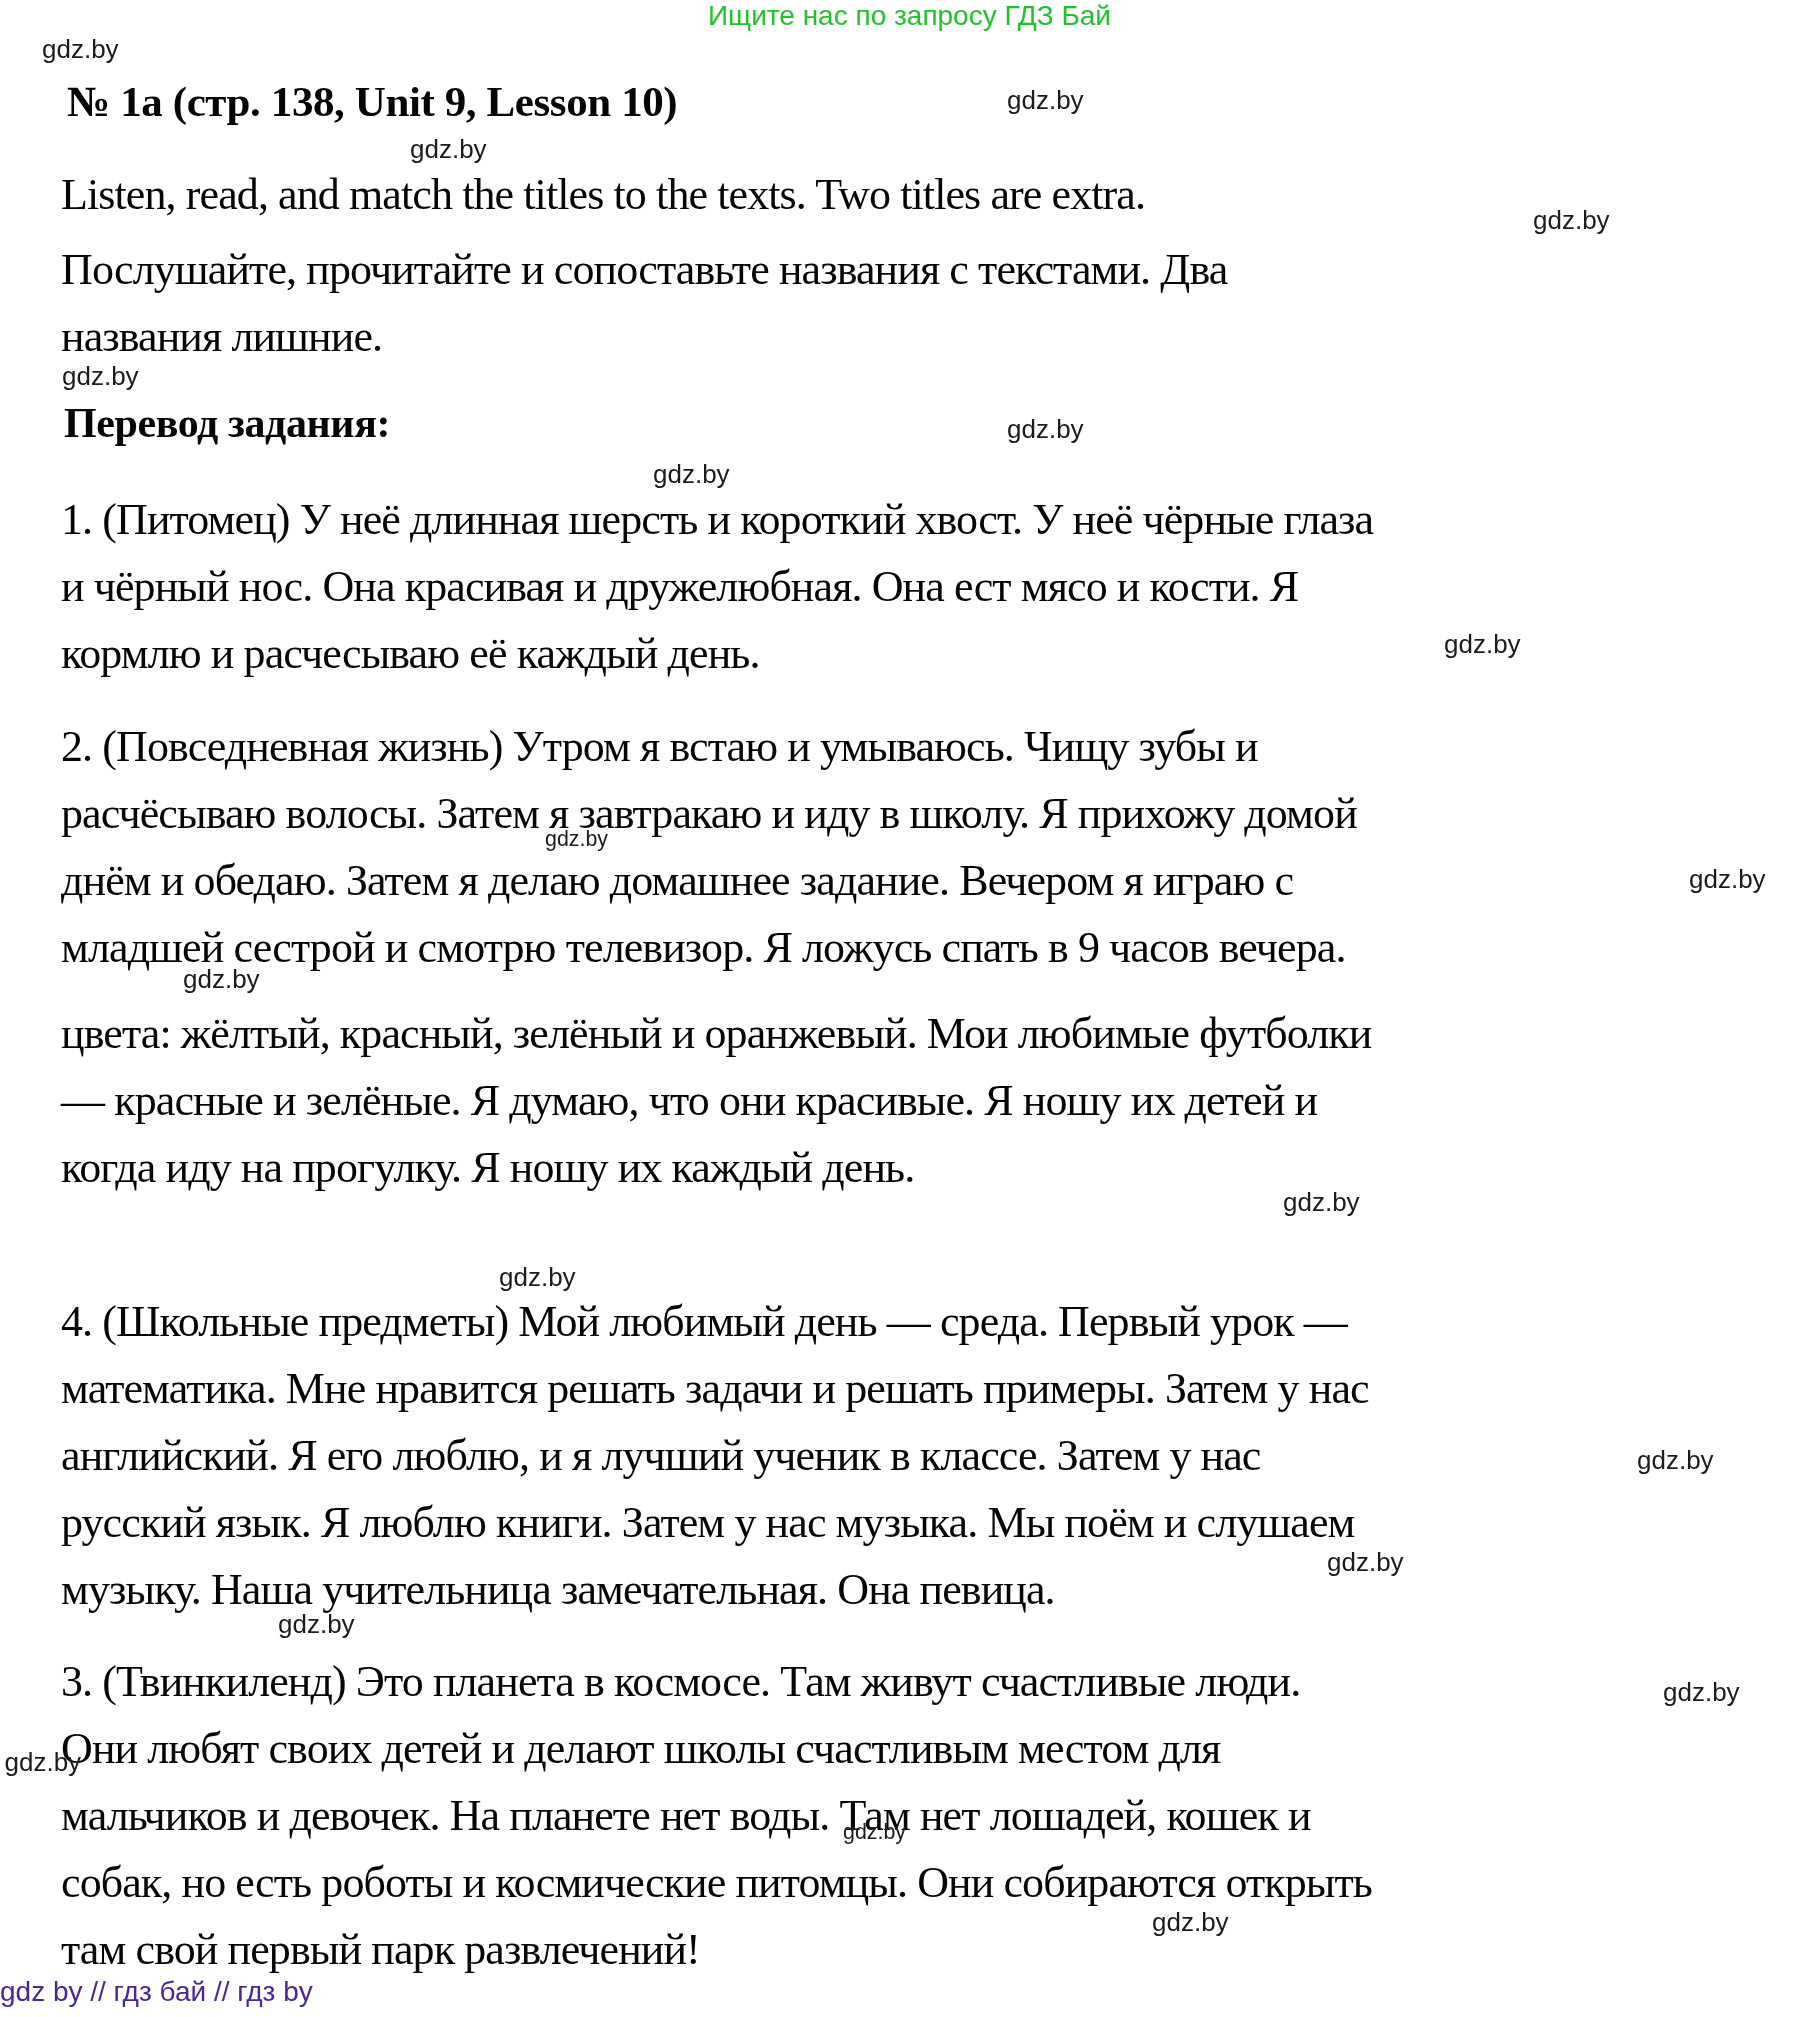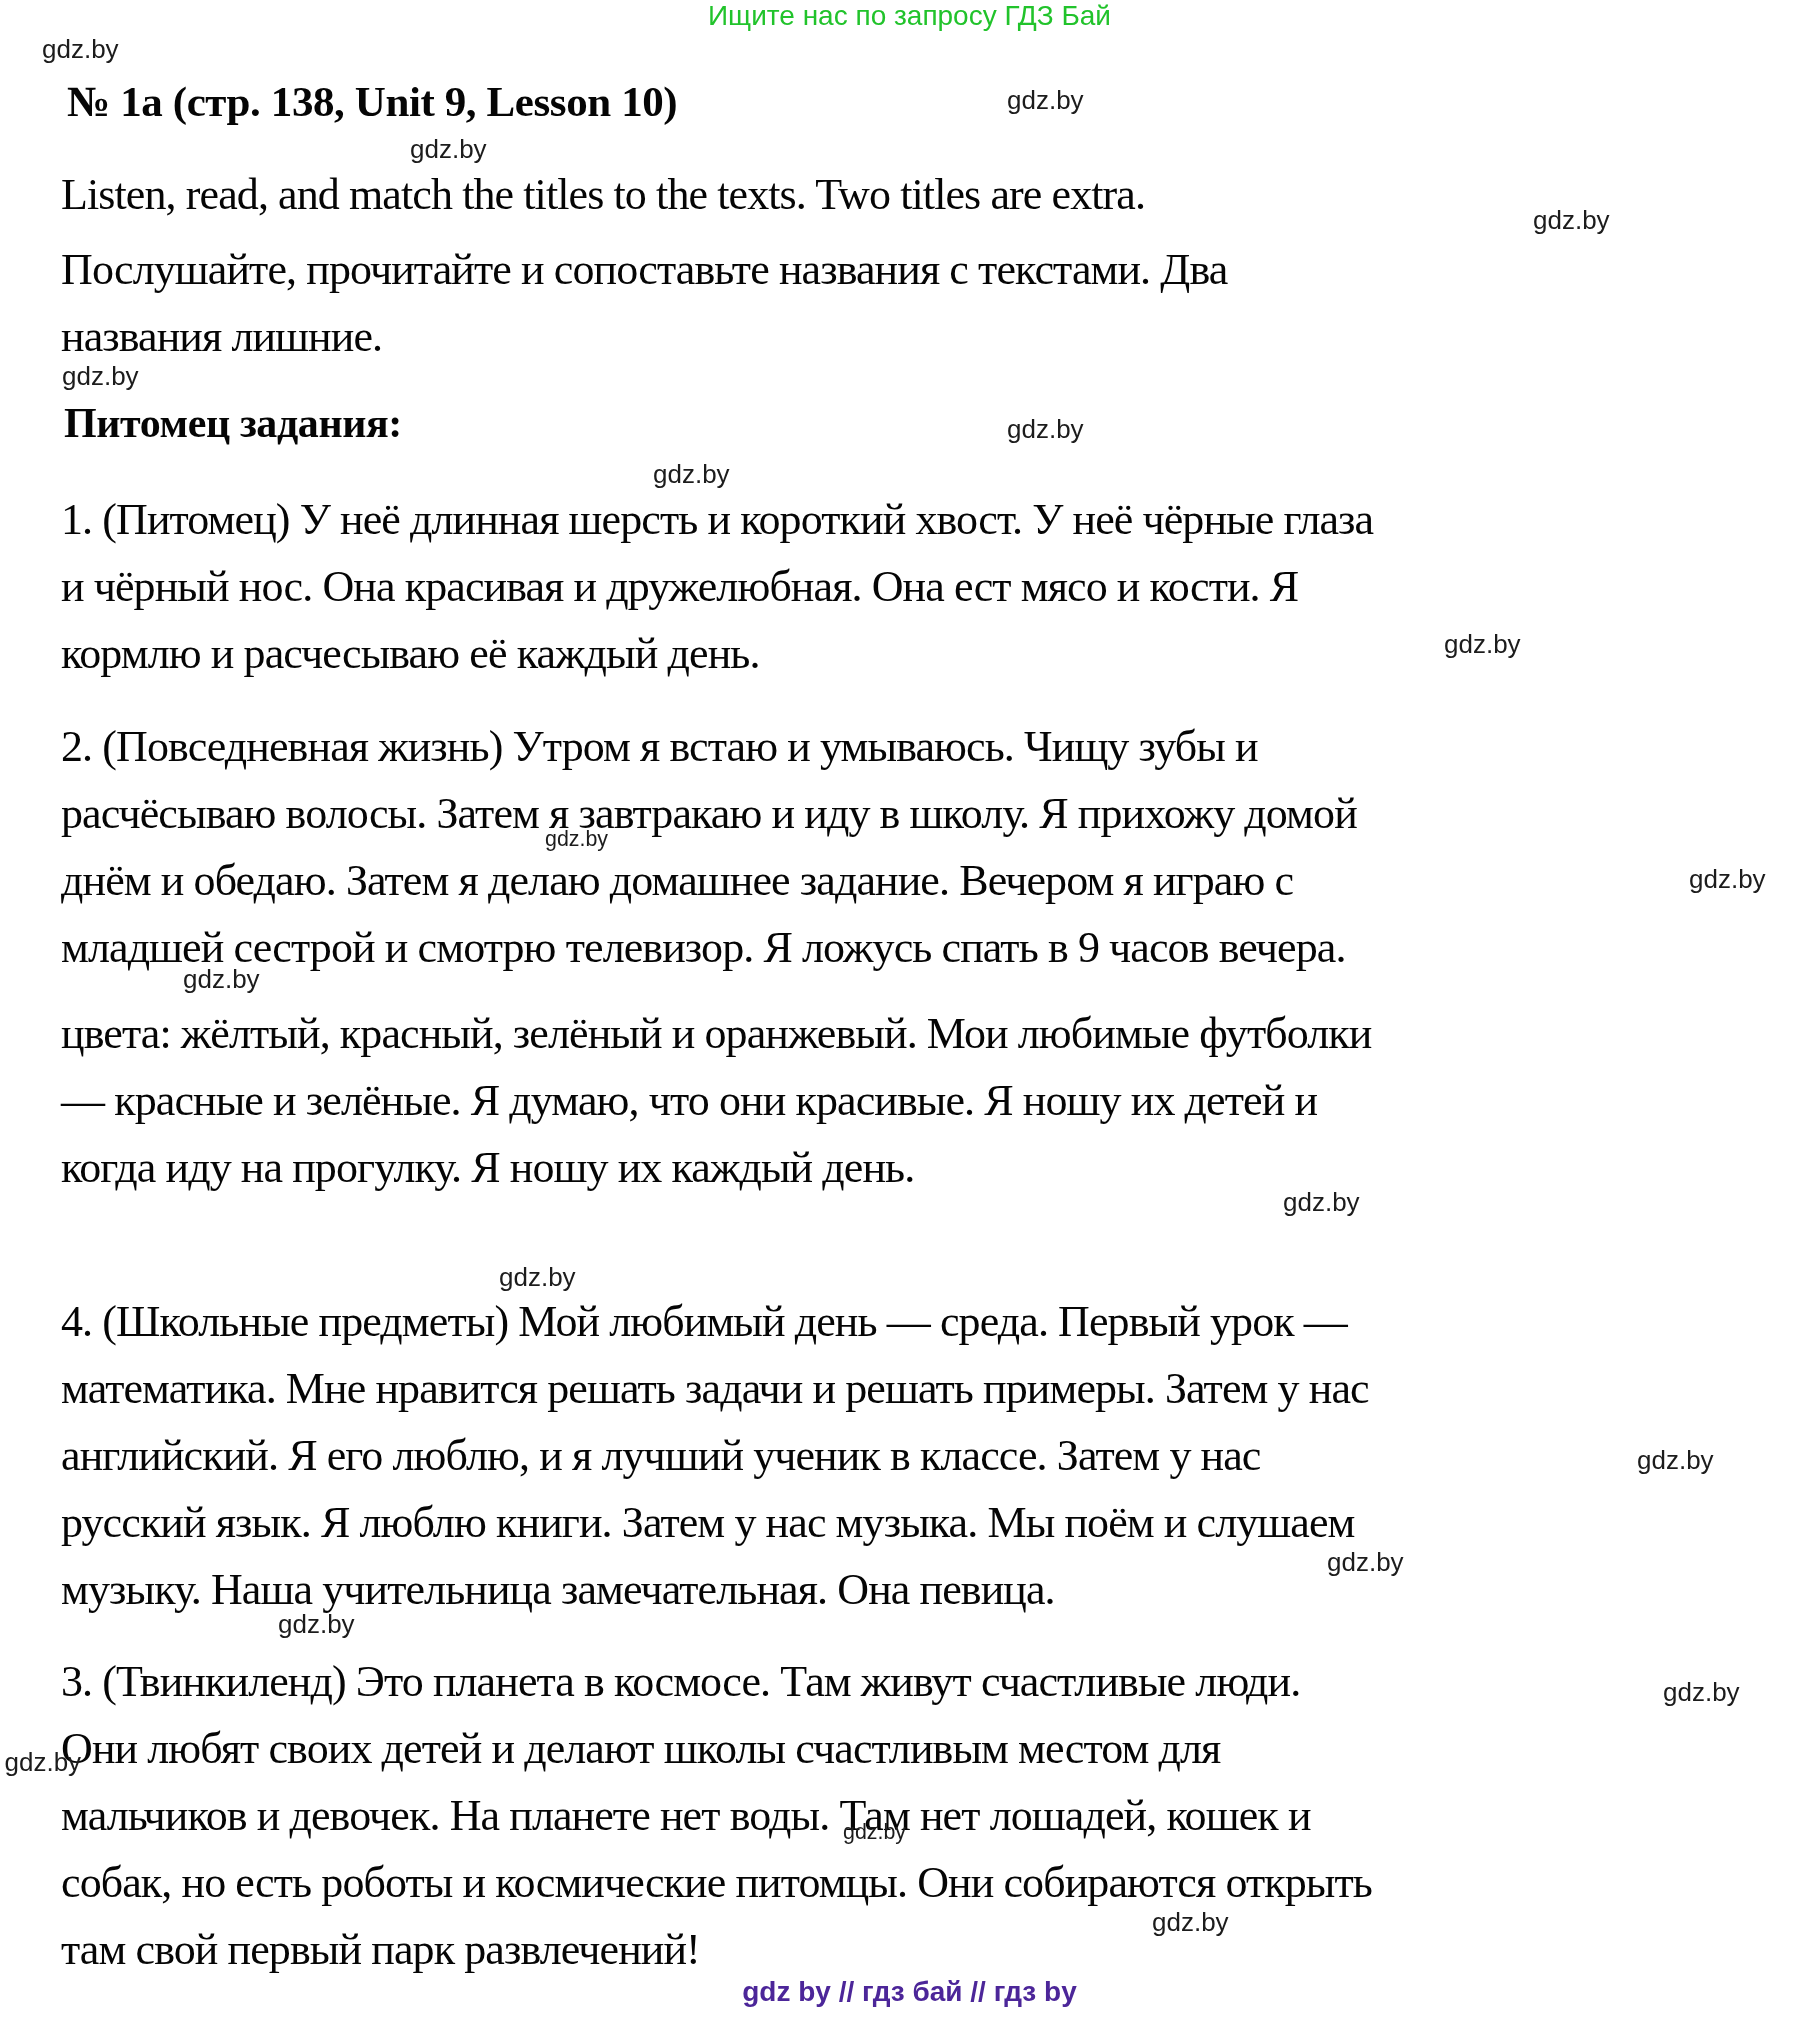--- a/index.html
+++ b/index.html
@@ -76,41 +76,41 @@
     font-size: 26px;
     color: #1c1c1c;
     white-space: nowrap;
   }
   .wm-sm { font-size: 21.4px; }
   .footer {
     position: absolute;
     top: 1976px;
     left: 0;
     width: 100%;
-    text-align: center;
+    text-align: left;
     font-family: "Liberation Sans", sans-serif;
     font-size: 28px;
-    font-weight: bold;
+    font-weight: normal;
   }
 </style>
 </head>
 <body>
 
 <div class="promo" style="color: rgb(33, 195, 43);">Ищите нас по запросу ГДЗ Бай</div>
 
 <h1 class="title">№ 1а (стр. 138, Unit 9, Lesson 10)</h1>
 
 <div class="instr-en">Listen, read, and match the titles to the texts. Two titles are extra.</div>
 
 <div class="block instr-ru">
   <div class="line">Послушайте, прочитайте и сопоставьте названия с текстами. Два</div>
   <div class="line">названия лишние.</div>
 </div>
 
-<h2 class="heading">Питомец задания:</h2>
+<h2 class="heading">Перевод задания:</h2>
 
 <div class="block para-1">
   <div class="line">1. (Питомец) У неё длинная шерсть и короткий хвост. У неё чёрные глаза</div>
   <div class="line">и чёрный нос. Она красивая и дружелюбная. Она ест мясо и кости. Я</div>
   <div class="line">кормлю и расчесываю её каждый день.</div>
 </div>
 
 <div class="block para-2">
   <div class="line">2. (Повседневная жизнь) Утром я встаю и умываюсь. Чищу зубы и</div>
   <div class="line">расчёсываю волосы. Затем я завтракаю и иду в школу. Я прихожу домой</div>

